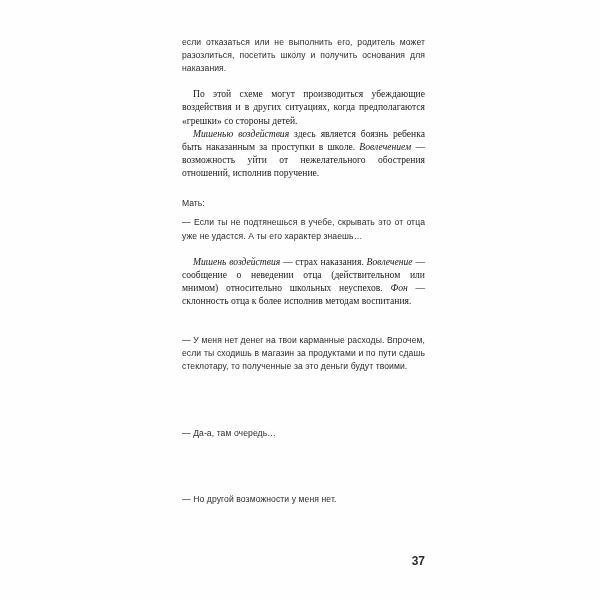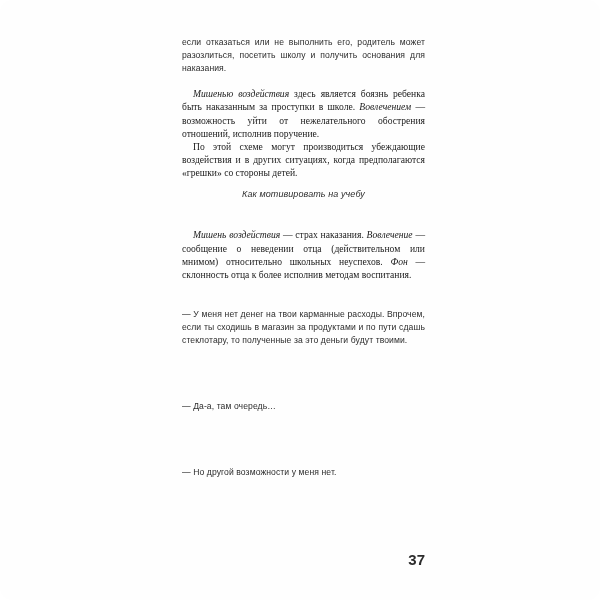--- a/index.html
+++ b/index.html
@@ -88,21 +88,21 @@
 
   .gap-sm { height: 6px; }
   .gap-md { height: 9px; }
   .gap-lg { height: 12px; }
 
   .page-number {
     position: absolute;
     right: 0px;
     bottom: 0px;
     font-family: "Liberation Sans", sans-serif;
-    font-size: 15px;
+    font-size: 12px;
     color: #2c2c2c;
     font-weight: bold;
   }
   .page-number-wrap {
     position: absolute;
     left: 182px;
     top: 552px;
     width: 243px;
     height: 16px;
   }
@@ -111,33 +111,34 @@
 <body>
 
 <div class="page">
 
   <div class="text-column">
 
     <p class="sans-par">если отказаться или не выполнить его, родитель может разозлиться, посетить школу и получить основания для наказания.</p>
 
     <div class="gap-lg"></div>
 
-    <p class="serif-par"><span class="it">Мишенью воздействия</span><span> здесь является боязнь ребенка быть наказанным за проступки в школе. </span><span class="it">Вовлечением</span><span> — возможность уйти от нежелательного обострения отношений, исполнив поручение.</span></p>
-
     <p class="serif-par cont">По этой схеме могут производиться убеждающие воздействия и в других ситуациях, когда предполагаются «грешки» со стороны детей.</p>
 
-    <div class="gap-md"></div>
-
-    <p class="section-heading">Как мотивировать на учебу</p>
+    <p class="serif-par"><span class="it">Мишенью воздействия</span><span> здесь является боязнь ребенка быть наказанным за проступки в школе. </span><span class="it">Вовлечением</span><span> — возможность уйти от нежелательного обострения отношений, исполнив поручение.</span></p>
 
     <div class="gap-md"></div>
 
 
+    <div class="gap-md"></div>
+
+    <p class="speaker">Мать:</p>
+
     <div class="gap-sm"></div>
 
+    <p class="sans-par">— Если ты не подтянешься в учебе, скрывать это от отца уже не удастся. А ты его характер знаешь…</p>
 
     <div class="gap-lg"></div>
 
     <p class="serif-par"><span class="it">Мишень воздействия</span><span> — страх наказания. </span><span class="it">Вовлечение</span><span> — сообщение о неведении отца (действительном или мнимом) относительно школьных неуспехов. </span><span class="it">Фон</span><span> — склонность отца к более исполнив методам воспитания.</span></p>
 
     <div class="gap-lg"></div>
 
 
     <div class="gap-md"></div>
 

